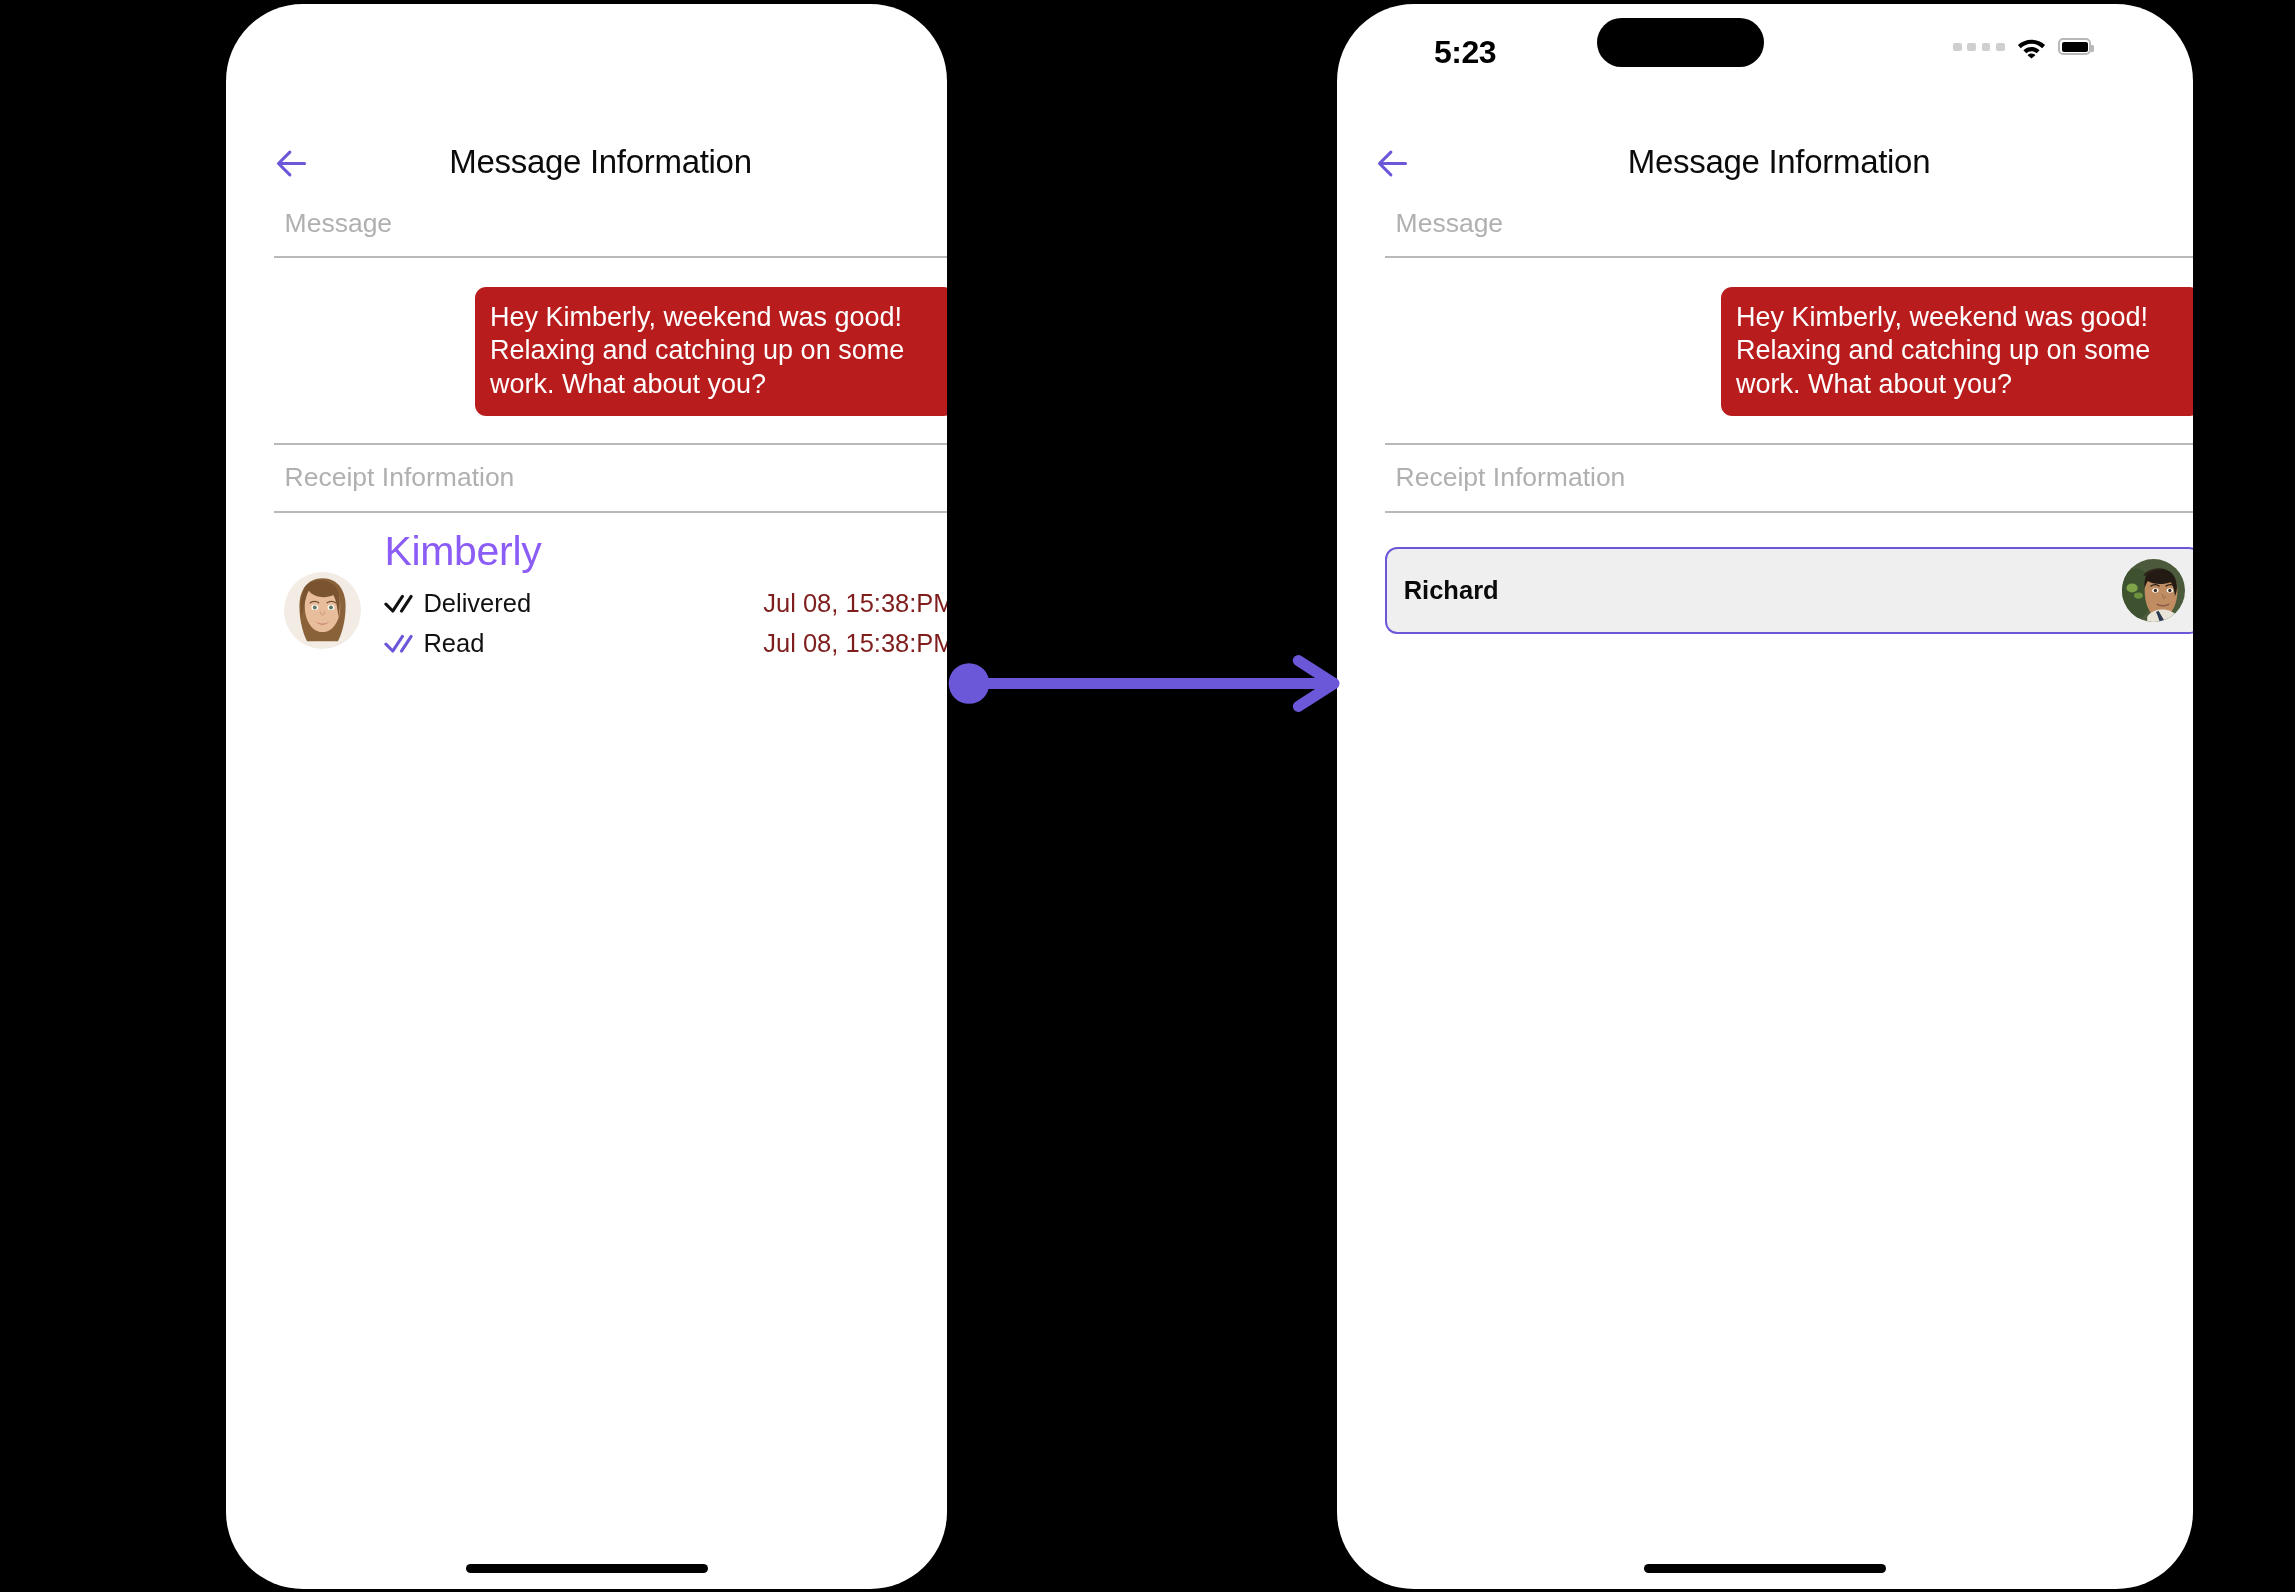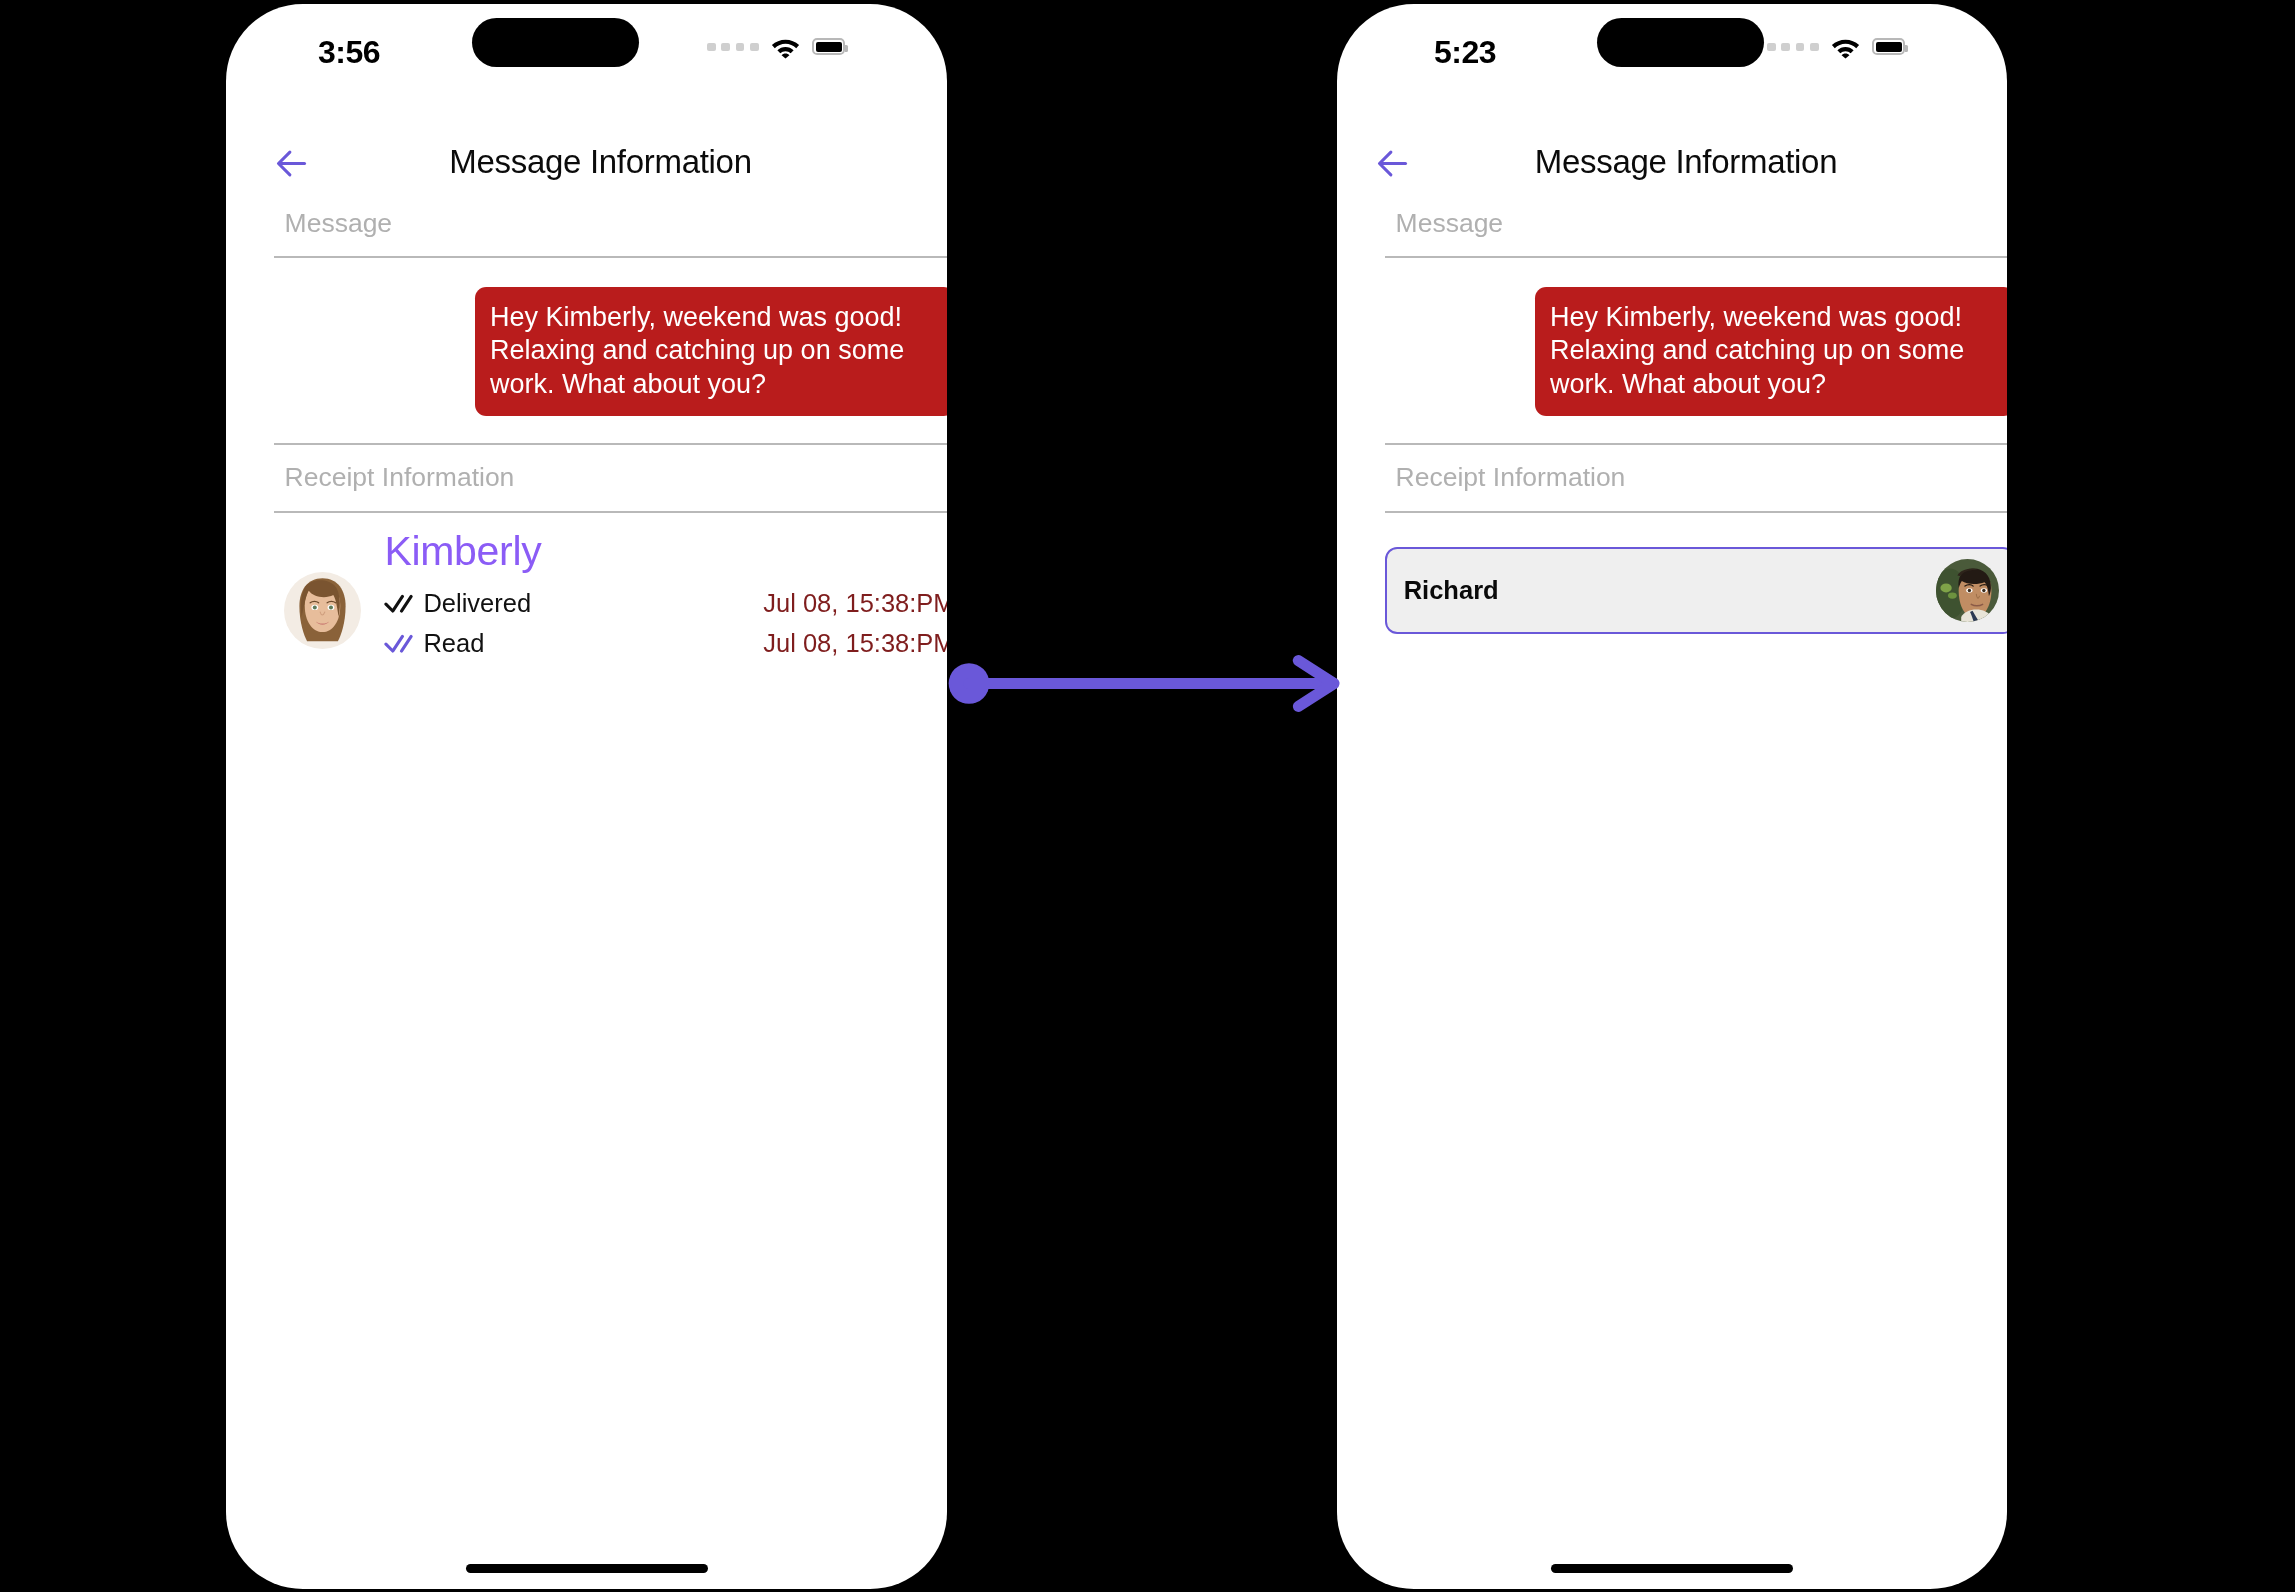--- a/index.html
+++ b/index.html
@@ -12,21 +12,21 @@
   .stage { position: relative; width: 2295px; height: 1593px; background: #000; }
 
   
   .phone {
     position: absolute;
     background: #ffffff;
     border-radius: 77px;
     overflow: hidden;
   }
   #phone-left  { left: 226px;  top: 4.1px;  width: 721px; height: 1585px; }
-  #phone-right { left: 1337px; top: 4.1px;  width: 670px; height: 1585px; }
+  #phone-right { left: 1337px; top: 4.1px;  width: 856px; height: 1585px; }
 
   
   .statusbar {
     position: absolute; left: 0; top: 0;
     width: 100%; height: 77px;
   }
   .sb-time {
     position: absolute;
     top: 30px;
     font-size: 32px;
@@ -203,42 +203,20 @@
   .av { width: 100%; height: 100%; position: relative; }
   .av svg { width: 100%; height: 100%; display: block; }
 </style>
 </head>
 <body>
 
 <div class="stage">
 
   <div class="phone" id="phone-left">
 
-    <div class="statusbar">
-      <div class="sb-time">3:56</div>
-      <div class="dynamic-island"></div>
-      <div class="sb-right">
-        <span class="cell-dots">
-            <i></i>
-            <i></i>
-            <i></i>
-            <i></i>
-          </span>
-        <span class="wifi-icon">
-          <svg width="31" height="23.5" viewBox="0 0 60 46">
-              <path d="M30 9.5c10.2 0 19.6 3.9 26.6 10.3l-5.6 6.2C45 20.3 37.9 17.2 30 17.2S15 20.3 9 26L3.4 19.8C10.4 13.4 19.8 9.5 30 9.5z" fill="#000"></path>
-              <path d="M30 23.5c6.1 0 11.7 2.4 15.9 6.3l-5.7 6.1c-2.8-2.6-6.4-4.1-10.2-4.1s-7.4 1.5-10.2 4.1l-5.7-6.1c4.2-3.9 9.8-6.3 15.9-6.3z" fill="#000"></path>
-              <path d="M30 36.2c3 0 5.7 1.2 7.7 3.2L30 46l-7.7-6.6c2-2 4.7-3.2 7.7-3.2z" fill="#000"></path>
-            </svg>
-        </span>
-        <span class="battery">
-            <i></i>
-          </span>
-      </div>
-    </div>
 
     <div class="navbar">
       <div class="back-btn">
         <span>
           <svg width="39" height="39" viewBox="0 0 24 24" fill="none" stroke="#6A58D9" stroke-width="1.9" stroke-linecap="round" stroke-linejoin="round">
               <line x1="20" y1="12" x2="5" y2="12"></line>
               <polyline points="11,5 4,12 11,19"></polyline>
             </svg>
         </span>
       </div>

